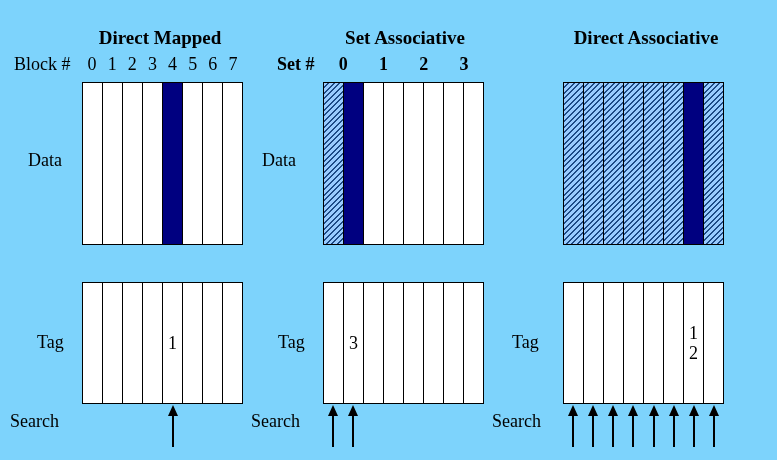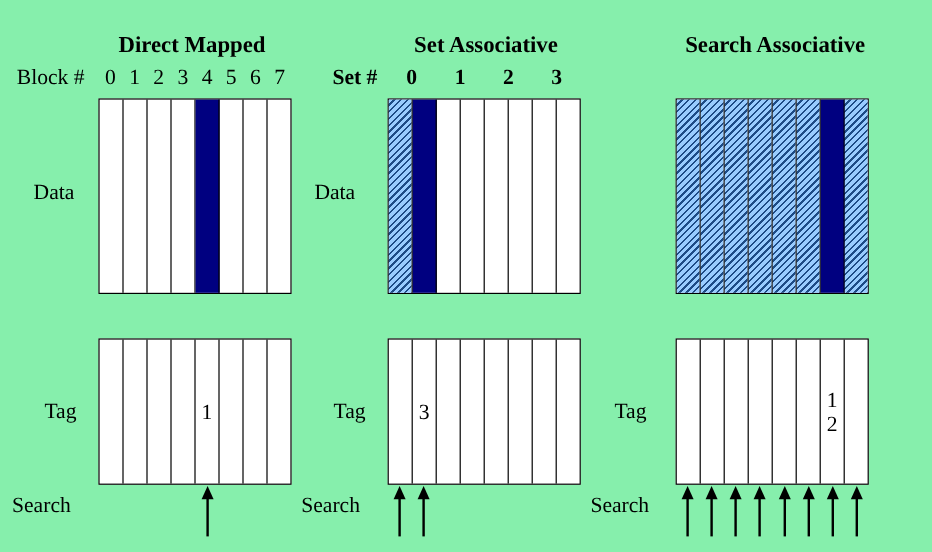--- a/index.html
+++ b/index.html
@@ -1,17 +1,17 @@
 <!DOCTYPE html>
 <html><head>
 <meta charset="utf-8">
 <style>
   html,body { margin:0; padding:0; background:#ffffff; }
   #canvas {
-    position:relative; width:777px; height:460px; background:#86efac;
+    position:relative; width:777px; height:460px; background:#7dd3fc;
     font-family:"Liberation Serif", serif; color:#000;
     overflow:hidden;
   }
   .panel-title {
     position:absolute; top:27px; transform:translateX(-50%);
     font-weight:bold; font-size:19px; white-space:nowrap;
   }
   .row-header-label, .side-label {
     position:absolute; font-size:18px; white-space:nowrap;
   }
@@ -120,21 +120,21 @@
       <div class="arrow" style="left: 327.062px; top: 405px; height: 42px;">
         <div class="arrow-head"></div>
         <div class="arrow-stem" style="height: 33px;"></div>
       </div>
       <div class="arrow" style="left: 347.188px; top: 405px; height: 42px;">
         <div class="arrow-head"></div>
         <div class="arrow-stem" style="height: 33px;"></div>
       </div>
     </div>
     <div>
-      <div class="panel-title" style="left: 646px;">Search Associative</div>
+      <div class="panel-title" style="left: 646px;">Direct Associative</div>
       <div class="grid" style="left: 563px; top: 82px; width: 161px; height: 163px;">
         <div class="cell fill-h"></div>
         <div class="cell fill-h"></div>
         <div class="cell fill-h"></div>
         <div class="cell fill-h"></div>
         <div class="cell fill-h"></div>
         <div class="cell fill-h"></div>
         <div class="cell fill-n"></div>
         <div class="cell fill-h"></div>
       </div>

